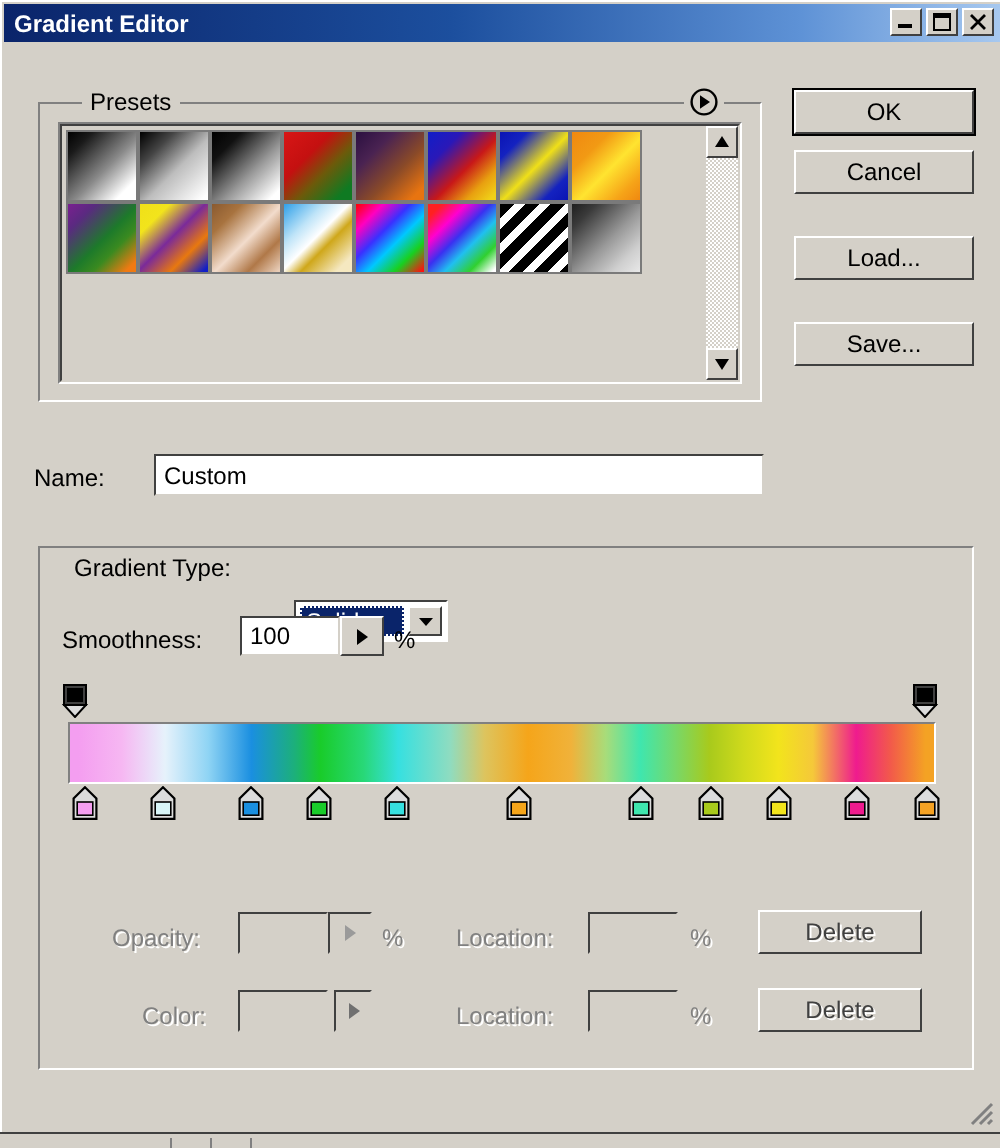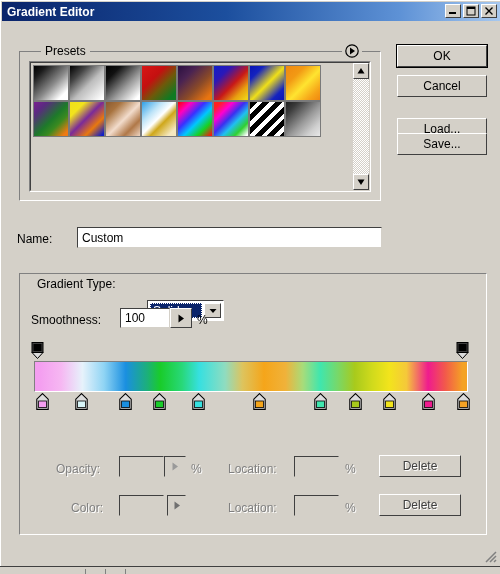--- a/index.html
+++ b/index.html
@@ -164,21 +164,21 @@
 
   <div class="btn default" style="left:396px;top:44px;width:90px;height:22px;">
     <span>OK</span>
   </div>
   <div class="btn" style="left:396px;top:74px;width:90px;height:22px;">
     <span>Cancel</span>
   </div>
   <div class="btn" style="left:396px;top:117px;width:90px;height:22px;">
     <span>Load...</span>
   </div>
-  <div class="btn" style="left:396px;top:132px;width:90px;height:22px;">
+  <div class="btn" style="left:396px;top:160px;width:90px;height:22px;">
     <span>Save...</span>
   </div>
 
   <div class="lbl" style="left:16px;top:231px;">Name:</div>
   <div class="field sunken" style="left:76px;top:226px;width:305px;height:21px;">
     <span>Custom</span>
   </div>
 
   <div class="group" style="left:18px;top:272px;width:468px;height:262px;">
     <div class="group-in"></div>

